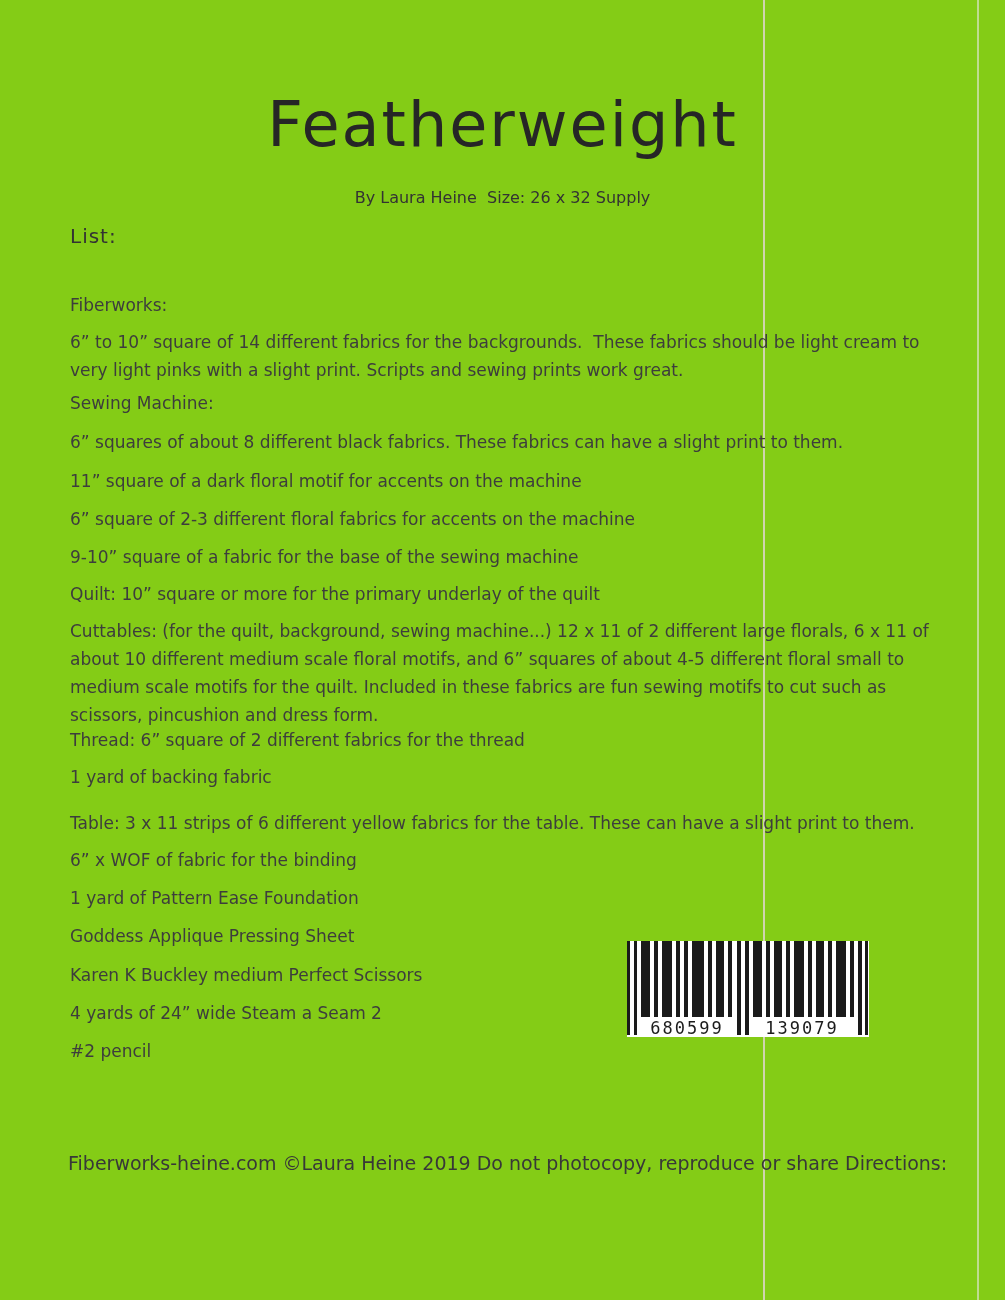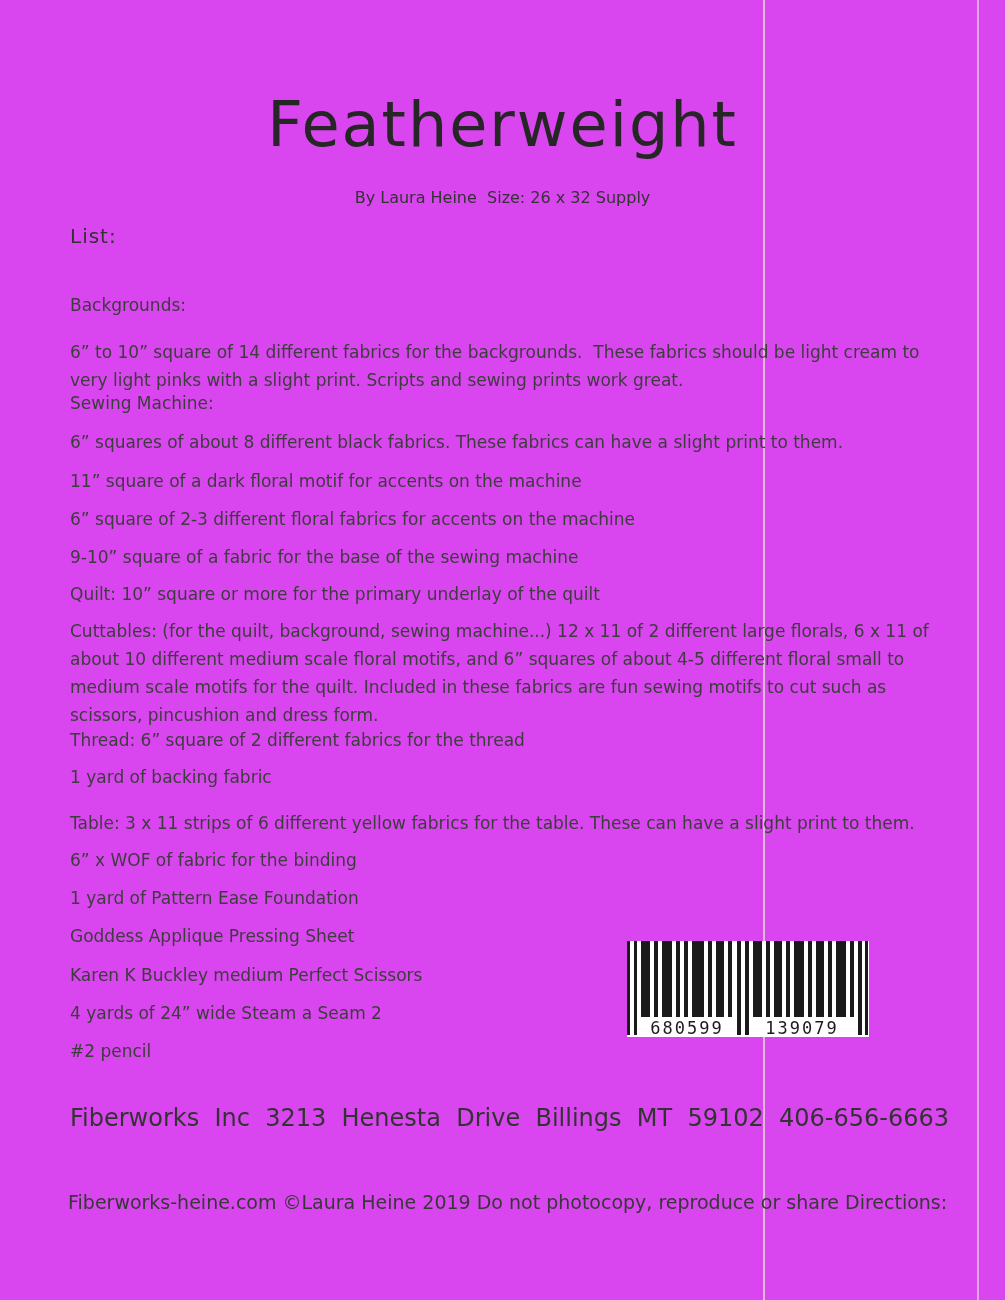--- a/index.html
+++ b/index.html
@@ -4,21 +4,21 @@
 <style>
   html, body {
     margin: 0;
     padding: 0;
     background: #efefef;
   }
   .page {
     position: relative;
     width: 1005px;
     height: 1300px;
-    background: #d946ef;
+    background: #84cc16;
     overflow: hidden;
     font-family: "DejaVu Sans", sans-serif;
     color: #3d3d3d;
   }
   
   .crease {
     position: absolute;
     top: 0;
     bottom: 0;
     width: 2px;
@@ -87,40 +87,40 @@
     position: absolute;
     left: 70px;
     top: 1104px;
     font-size: 24px;
     color: #333;
     white-space: pre;
   }
   .footer-line2 {
     position: absolute;
     left: 68px;
-    top: 1191px;
+    top: 1152px;
     font-size: 19px;
     color: #383838;
     white-space: pre;
   }
 </style>
 </head>
 <body>
 
 <div class="page">
 
   <div class="crease" style="left:763px;"></div>
   <div class="crease right-edge" style="left:977px;"></div>
 
   <div class="doc-title">Featherweight</div>
   <div class="doc-byline">By Laura Heine  Size: 26 x 32 Supply</div>
   <div class="list-heading">List:</div>
 
-  <p class="line" style="top:274px;">Backgrounds:</p>
-  <p class="line" style="top:321px;">6” to 10” square of 14 different fabrics for the backgrounds.  These fabrics should be light cream to very light pinks with a slight print. Scripts and sewing prints work great.</p>
+  <p class="line" style="top:274px;">Fiberworks:</p>
+  <p class="line" style="top:311px;">6” to 10” square of 14 different fabrics for the backgrounds.  These fabrics should be light cream to very light pinks with a slight print. Scripts and sewing prints work great.</p>
   <p class="line" style="top:372px;">Sewing Machine:</p>
   <p class="line" style="top:411px;">6” squares of about 8 different black fabrics. These fabrics can have a slight print to them.</p>
   <p class="line" style="top:450px;">11” square of a dark floral motif for accents on the machine</p>
   <p class="line" style="top:488px;">6” square of 2-3 different floral fabrics for accents on the machine</p>
   <p class="line" style="top:526px;">9-10” square of a fabric for the base of the sewing machine</p>
   <p class="line" style="top:563px;">Quilt: 10” square or more for the primary underlay of the quilt</p>
   <p class="line" style="top:600px;">Cuttables: (for the quilt, background, sewing machine...) 12 x 11 of 2 different large florals, 6 x 11 of about 10 different medium scale floral motifs, and 6” squares of about 4-5 different floral small to medium scale motifs for the quilt. Included in these fabrics are fun sewing motifs to cut such as scissors, pincushion and dress form.</p>
   <p class="line" style="top:714px;margin-top:12px;">Thread: 6” square of 2 different fabrics for the thread</p>
   <p class="line" style="top:792px;">Table: 3 x 11 strips of 6 different yellow fabrics for the table. These can have a slight print to them.</p>
   <p class="line" style="top:746px;">1 yard of backing fabric</p>
@@ -162,16 +162,15 @@
       <rect x="223" y="0" width="4" height="76" fill="#1a1a1a"></rect>
 
       <rect x="231" y="0" width="4" height="94" fill="#1a1a1a"></rect>
       <rect x="238" y="0" width="3" height="94" fill="#1a1a1a"></rect>
 
       <text x="60" y="93" text-anchor="middle" class="barcode-num">680599</text>
       <text x="175" y="93" text-anchor="middle" class="barcode-num">139079</text>
     </svg>
   </div>
 
-  <div class="footer-line1">Fiberworks  Inc  3213  Henesta  Drive  Billings  MT  59102  406-656-6663</div>
   <div class="footer-line2">Fiberworks-heine.com ©Laura Heine 2019 Do not photocopy, reproduce or share Directions:</div>
 
 </div>
 
 </body></html>

